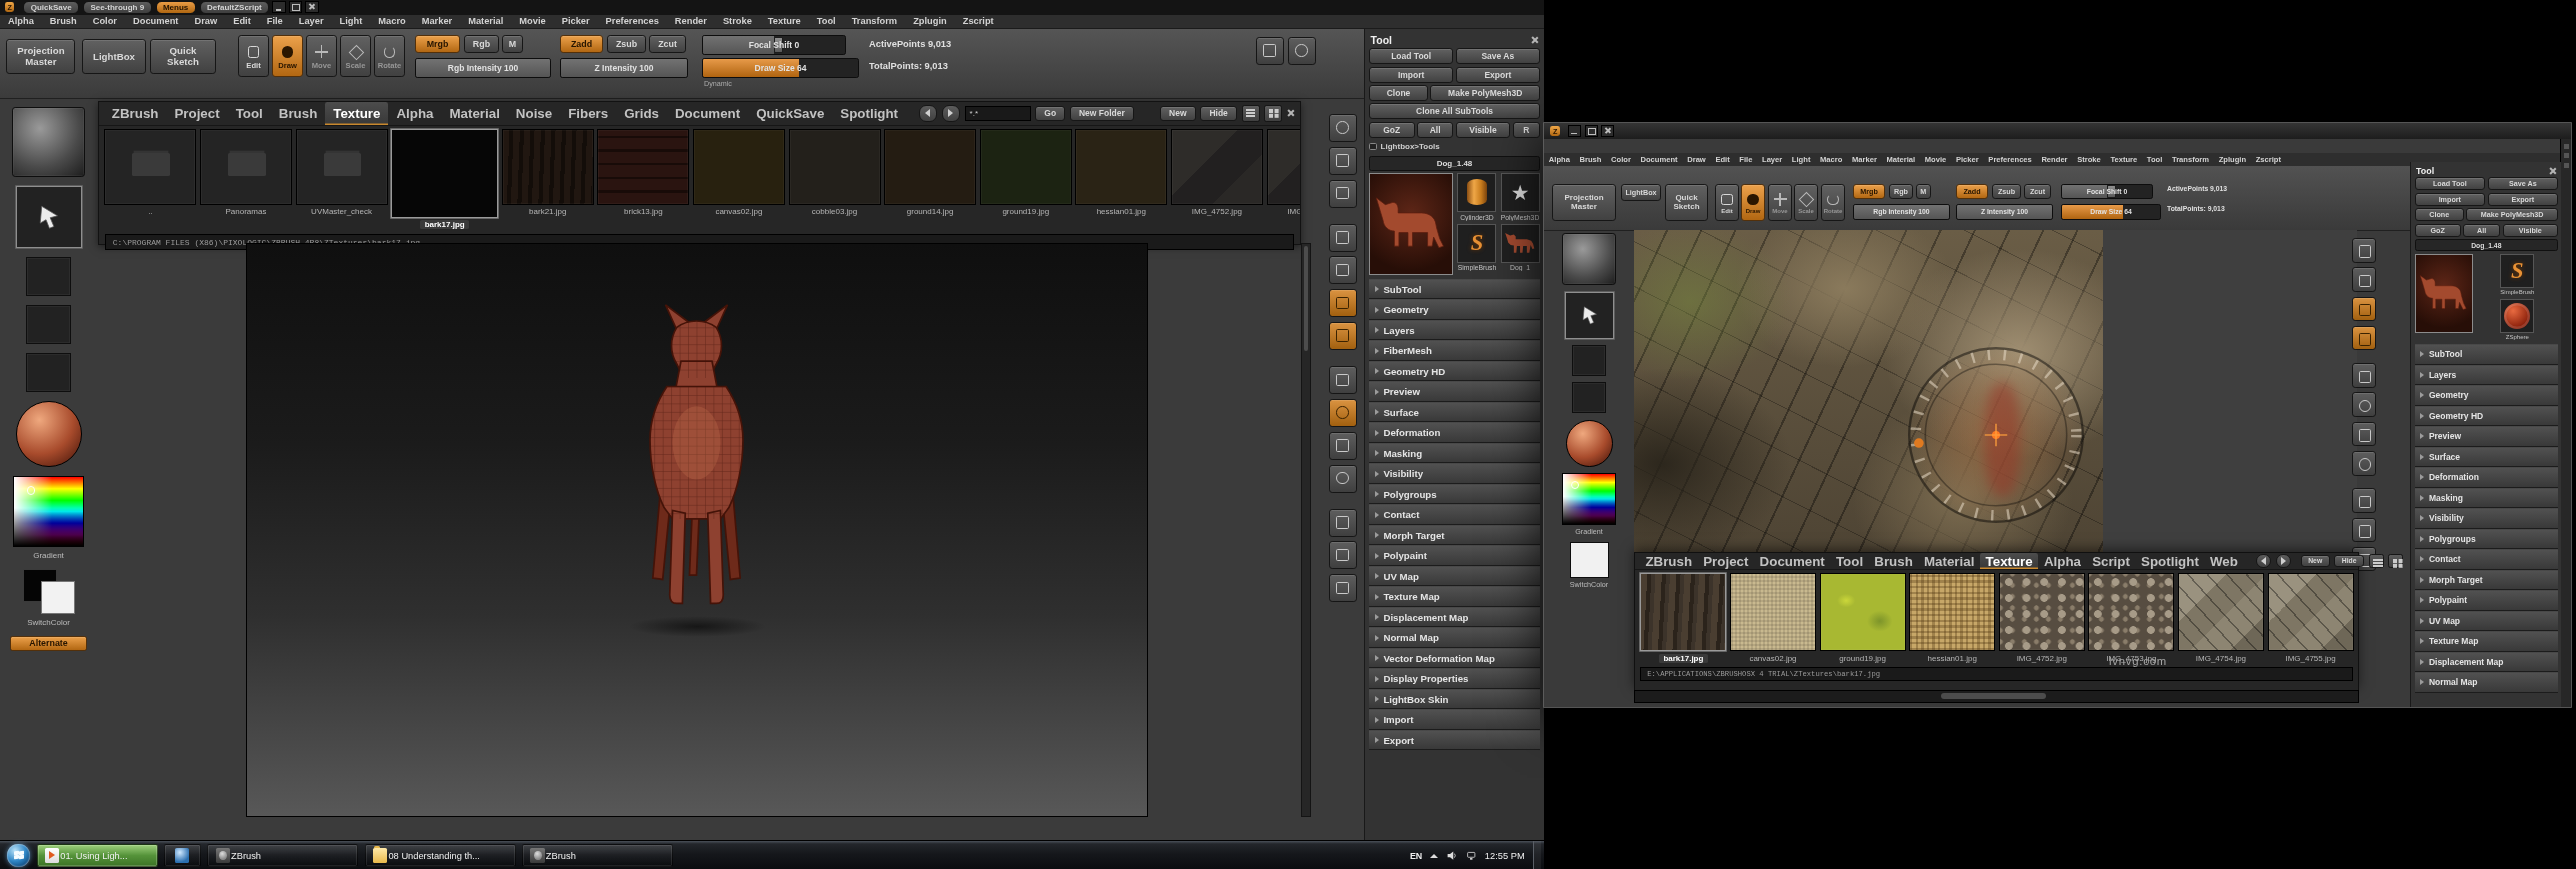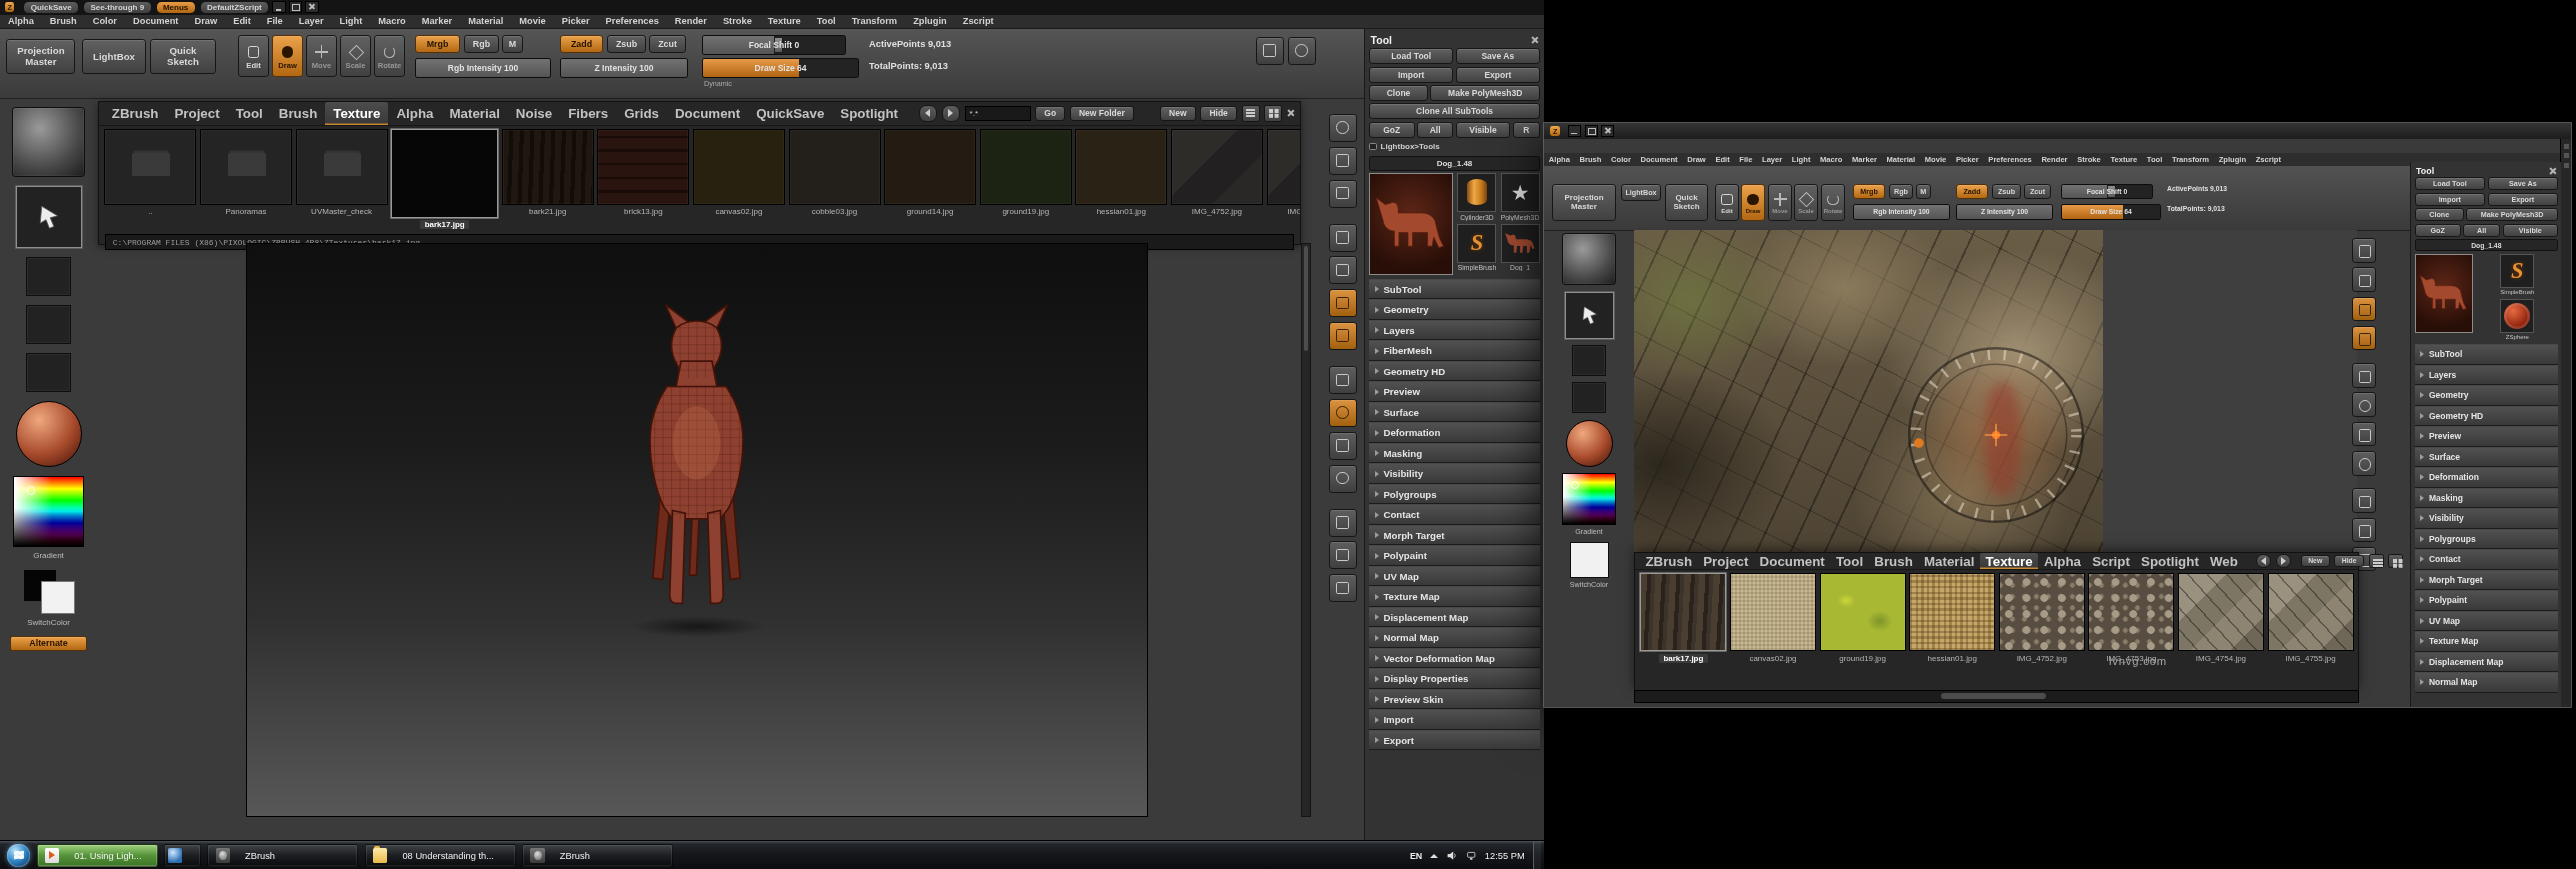--- a/index.html
+++ b/index.html
@@ -235,21 +235,21 @@
   .taskbar{position:absolute;left:0;top:840px;width:1544px;height:29px;
            background:linear-gradient(180deg,#4a5059 0%,#23262b 10%,#15171b 45%,#0a0c0f 100%);
            border-top:0.8px solid #000;display:flex;align-items:center;z-index:40}
   .start{width:27px;height:24px;margin:0 4.8px;border:none;background:none;cursor:pointer;position:relative}
   .start::before{content:"";position:absolute;left:2.4px;top:0.8px;width:22.5px;height:22.5px;border-radius:50%;
       background:radial-gradient(circle at 35% 28%,#b9e2f8,#2f86c6 48%,#0a3f70 85%);
       box-shadow:0 0 4.8px rgba(120,190,250,.6),inset 0 0 1.6px #fff}
   .flag{position:absolute;left:8.9px;top:7.2px;display:grid;grid-template-columns:4.8px 4.8px;grid-template-rows:4px 4px;gap:0.8px}
   .flag i{background:#f4fbff;border-radius:0.8px;transform:skewY(-6deg)}
   .tasks{display:flex;align-items:center;gap:6.4px;height:100%}
-  .task{display:flex;align-items:center;gap:15px;height:22.5px;padding:0 7.2px;border-radius:2.4px;cursor:pointer;
+  .task{display:flex;align-items:center;gap:1px;height:22.5px;padding:0 7.2px;border-radius:2.4px;cursor:pointer;
         border:0.8px solid rgba(0,0,0,.55);background:linear-gradient(rgba(255,255,255,.14),rgba(255,255,255,.04) 50%,rgba(0,0,0,.2));
         box-shadow:inset 0 0 0 0.8px rgba(255,255,255,.12);color:#f1f1f1;font-size:9.3px;font-family:inherit;
         overflow:hidden;width:151px;justify-content:flex-start}
   .task .tlabel{white-space:nowrap;overflow:hidden;text-overflow:ellipsis}
   .task .ticon{flex:0 0 auto;width:14.5px;height:14.5px;border-radius:1.6px;background:linear-gradient(#9aa,#667)}
   .task.k-green{width:121px;background:linear-gradient(#9ed07c,#55933a 50%,#3c7426);box-shadow:inset 0 0 0 0.8px rgba(255,255,255,.25)}
   .task.k-iconbtn{width:37px;justify-content:center}
   .task.i-flv .ticon{background:linear-gradient(#fff,#dcdcdc);position:relative}
   .task.i-flv .ticon::before{content:"";position:absolute;left:4px;top:3.2px;width:0;height:0;
       border-top:4px solid transparent;border-bottom:4px solid transparent;border-left:6.4px solid #e05a1e}
@@ -727,21 +727,21 @@
             <span>Vector Deformation Map</span>
           </div>
 
           <div class="tp-row">
             <i class="tri"></i>
             <span>Display Properties</span>
           </div>
 
           <div class="tp-row">
             <i class="tri"></i>
-            <span>Preview Skin</span>
+            <span>LightBox Skin</span>
           </div>
 
           <div class="tp-row">
             <i class="tri"></i>
             <span>Import</span>
           </div>
 
           <div class="tp-row">
             <i class="tri"></i>
             <span>Export</span>
@@ -955,20 +955,23 @@
             <div class="lb-thumb k-rock-photo">
               <div class="img"></div>
               <div class="lbl">IMG_4754.jpg</div>
             </div>
 
             <div class="lb-thumb k-rock-photo">
               <div class="img"></div>
               <div class="lbl">IMG_4755.jpg</div>
             </div>
           </div>
+        <div class="lb-path">
+          <span>E:\APPLICATIONS\ZBRUSHOSX 4 TRIAL\ZTextures\bark17.jpg</span>
+        </div>
       </div>
       <div class="rw-bottom">
           <i></i>
         </div>
     </div>
 
     <div class="rw-edge">
         <i></i>
         <i></i>
         <i></i>

